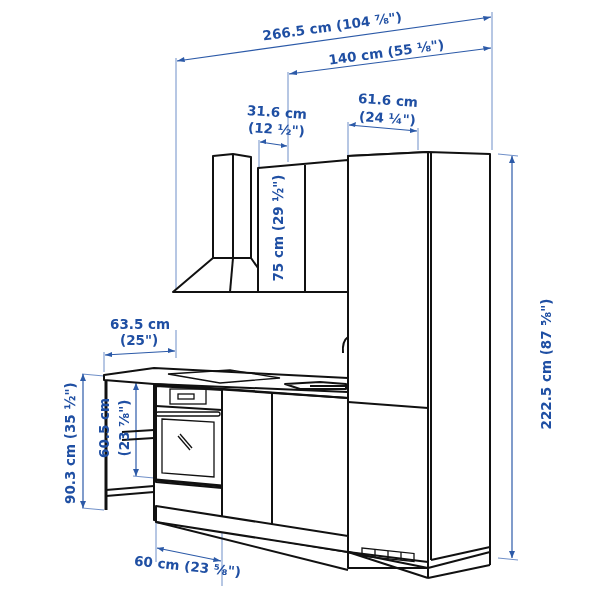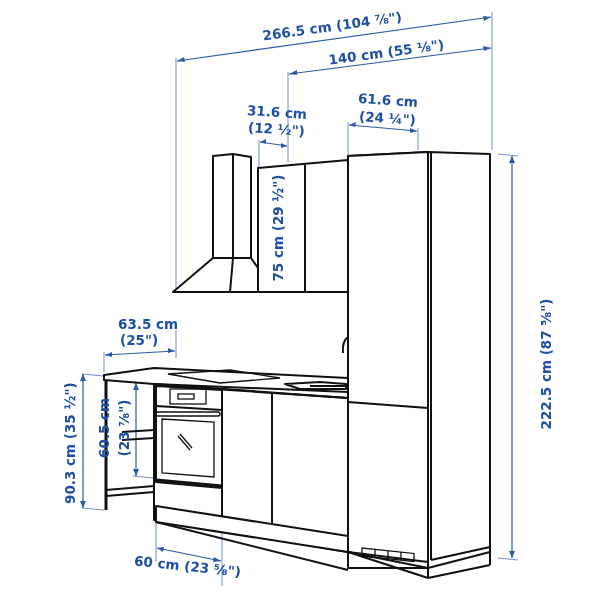--- a/index.html
+++ b/index.html
@@ -160,21 +160,21 @@
 <div class="lbl" style="left:328px; top:44px; transform:rotate(-7.8deg);">140 cm (55 ⅛")</div>
 
 <div class="lbl" style="left:247px; top:104px; transform:rotate(4deg);">31.6 cm</div>
 <div class="lbl" style="left:248px; top:121px; transform:rotate(4deg);">(12 ½")</div>
 
 <div class="lbl" style="left:358px; top:92px; transform:rotate(4deg);">61.6 cm</div>
 <div class="lbl" style="left:359px; top:110px; transform:rotate(4deg);">(24 ¼")</div>
 
 <div class="lbl" style="left:218px; top:220px; width:120px; transform:rotate(-90deg);">75 cm (29 ½")</div>
 
-<div class="lbl" style="left:110px; top:316px;margin-left:8px;">63.5 cm</div>
+<div class="lbl" style="left:110px; top:316px;">63.5 cm</div>
 <div class="lbl" style="left:120px; top:332px;">(25")</div>
 
 <div class="lbl" style="left:10px; top:436px; width:120px; transform:rotate(-90deg);">90.3 cm (35 ½")</div>
 
 <div class="lbl" style="left:74px; top:420px; width:60px; transform:rotate(-90deg);">60.5 cm</div>
 <div class="lbl" style="left:94px; top:420px; width:60px; transform:rotate(-90deg);">(23 ⅞")</div>
 
 <div class="lbl" style="left:134px; top:558px; transform:rotate(6deg);">60 cm (23 ⅝")</div>
 
 <div class="lbl" style="left:476px; top:356px; width:140px; transform:rotate(-90deg);">222.5 cm (87 ⅝")</div>

